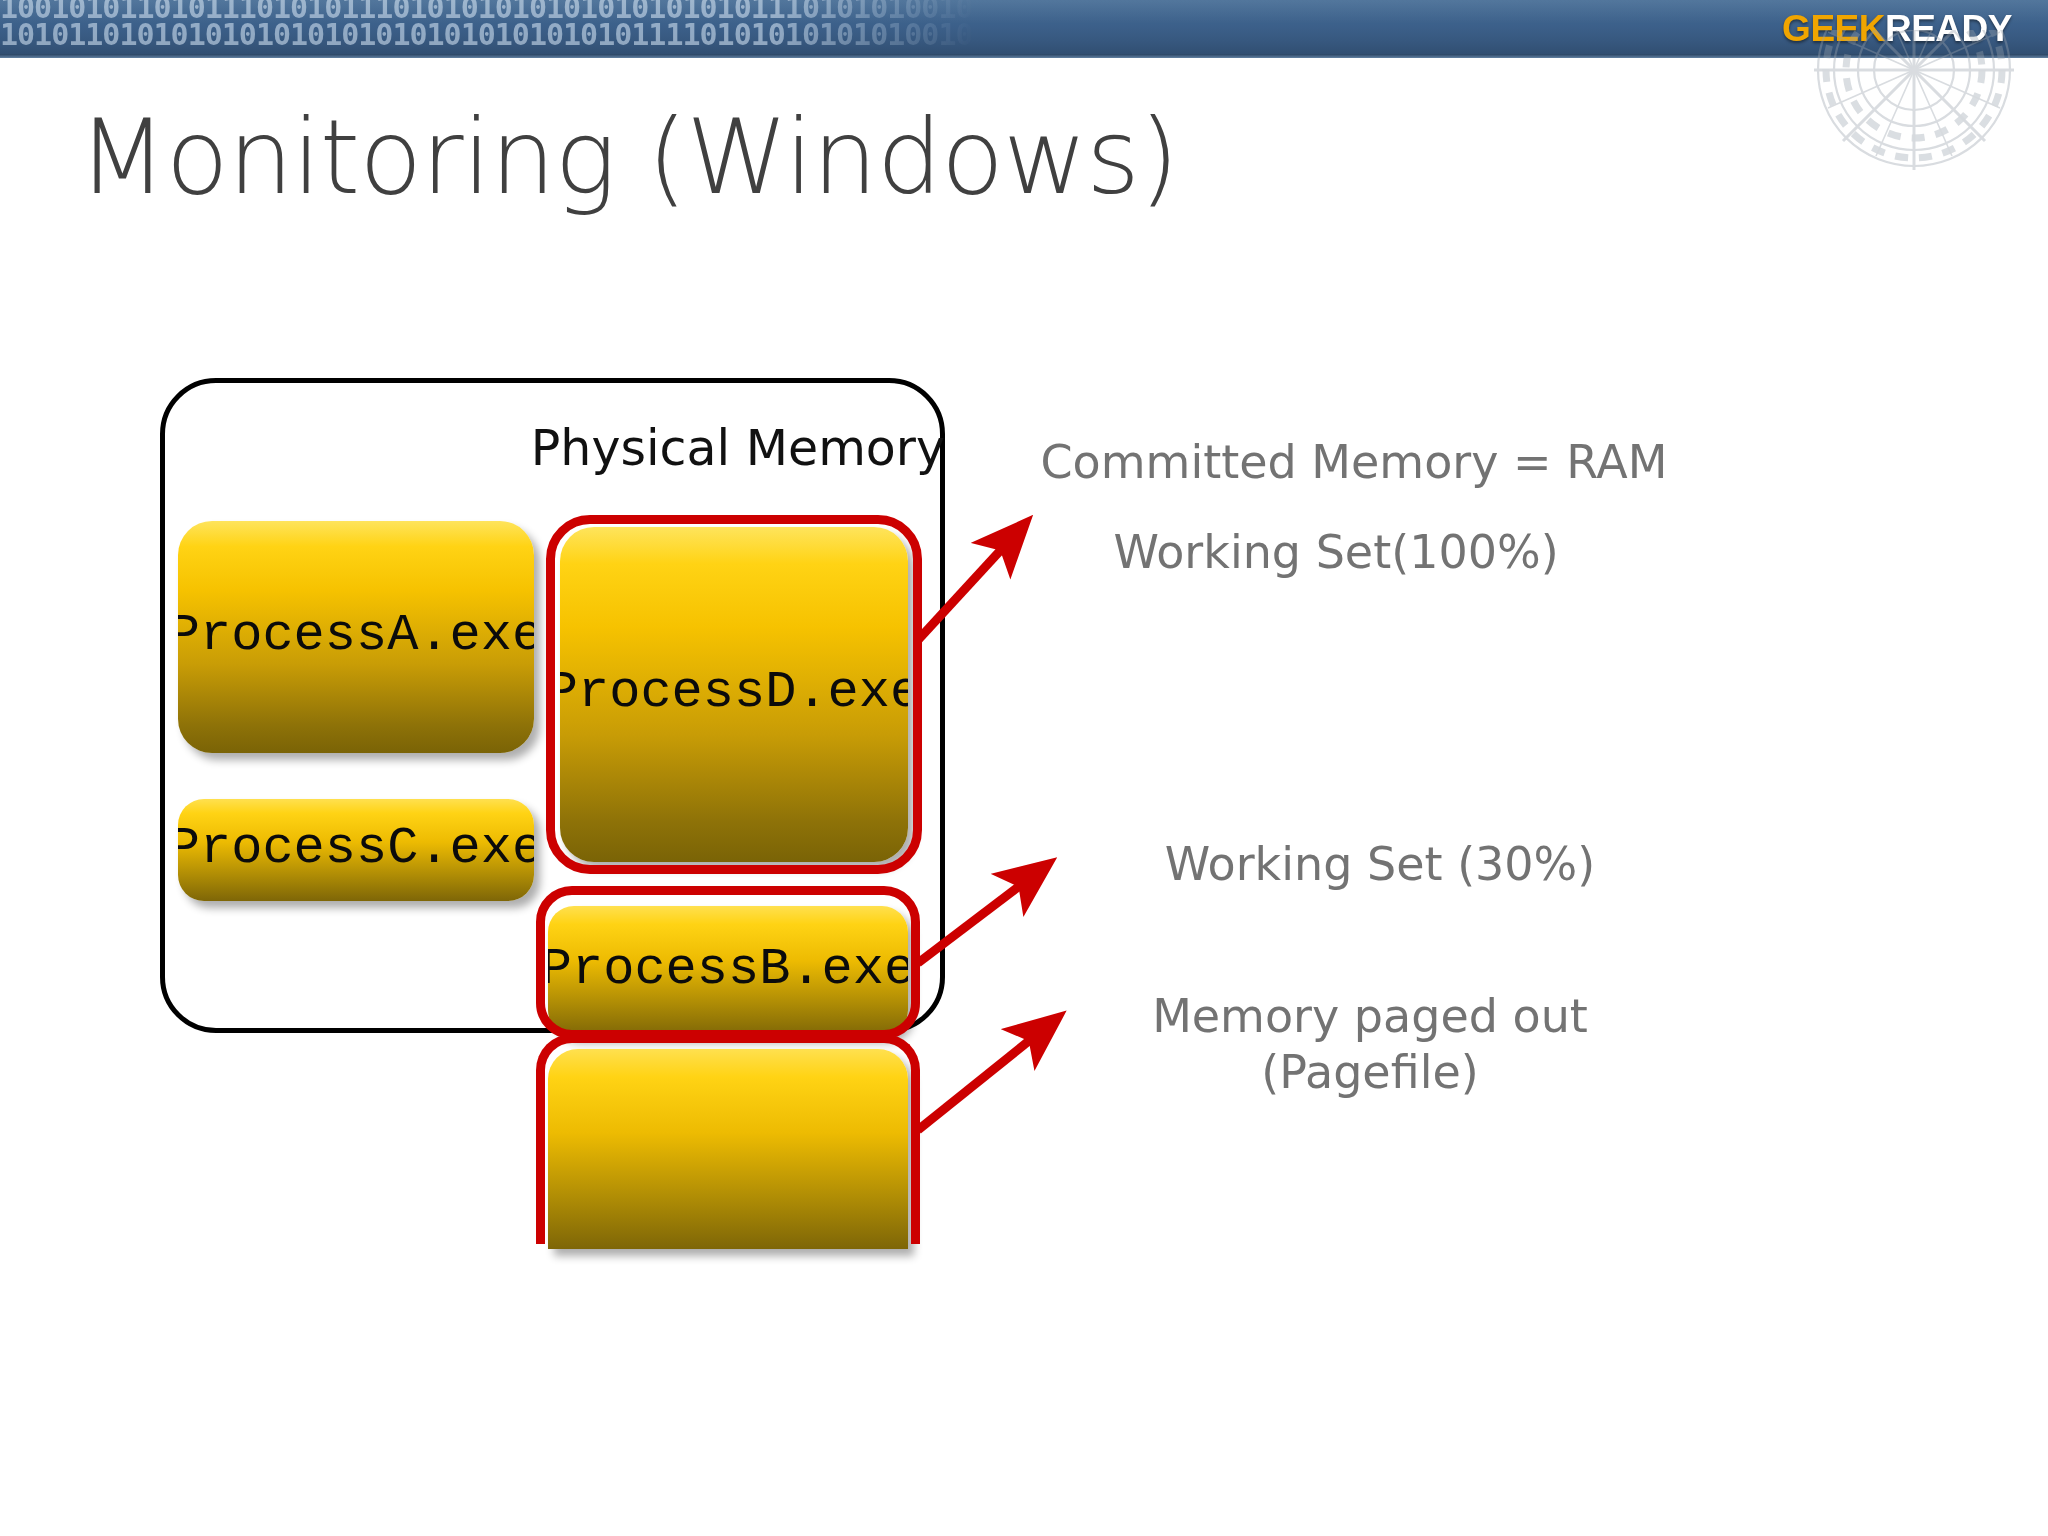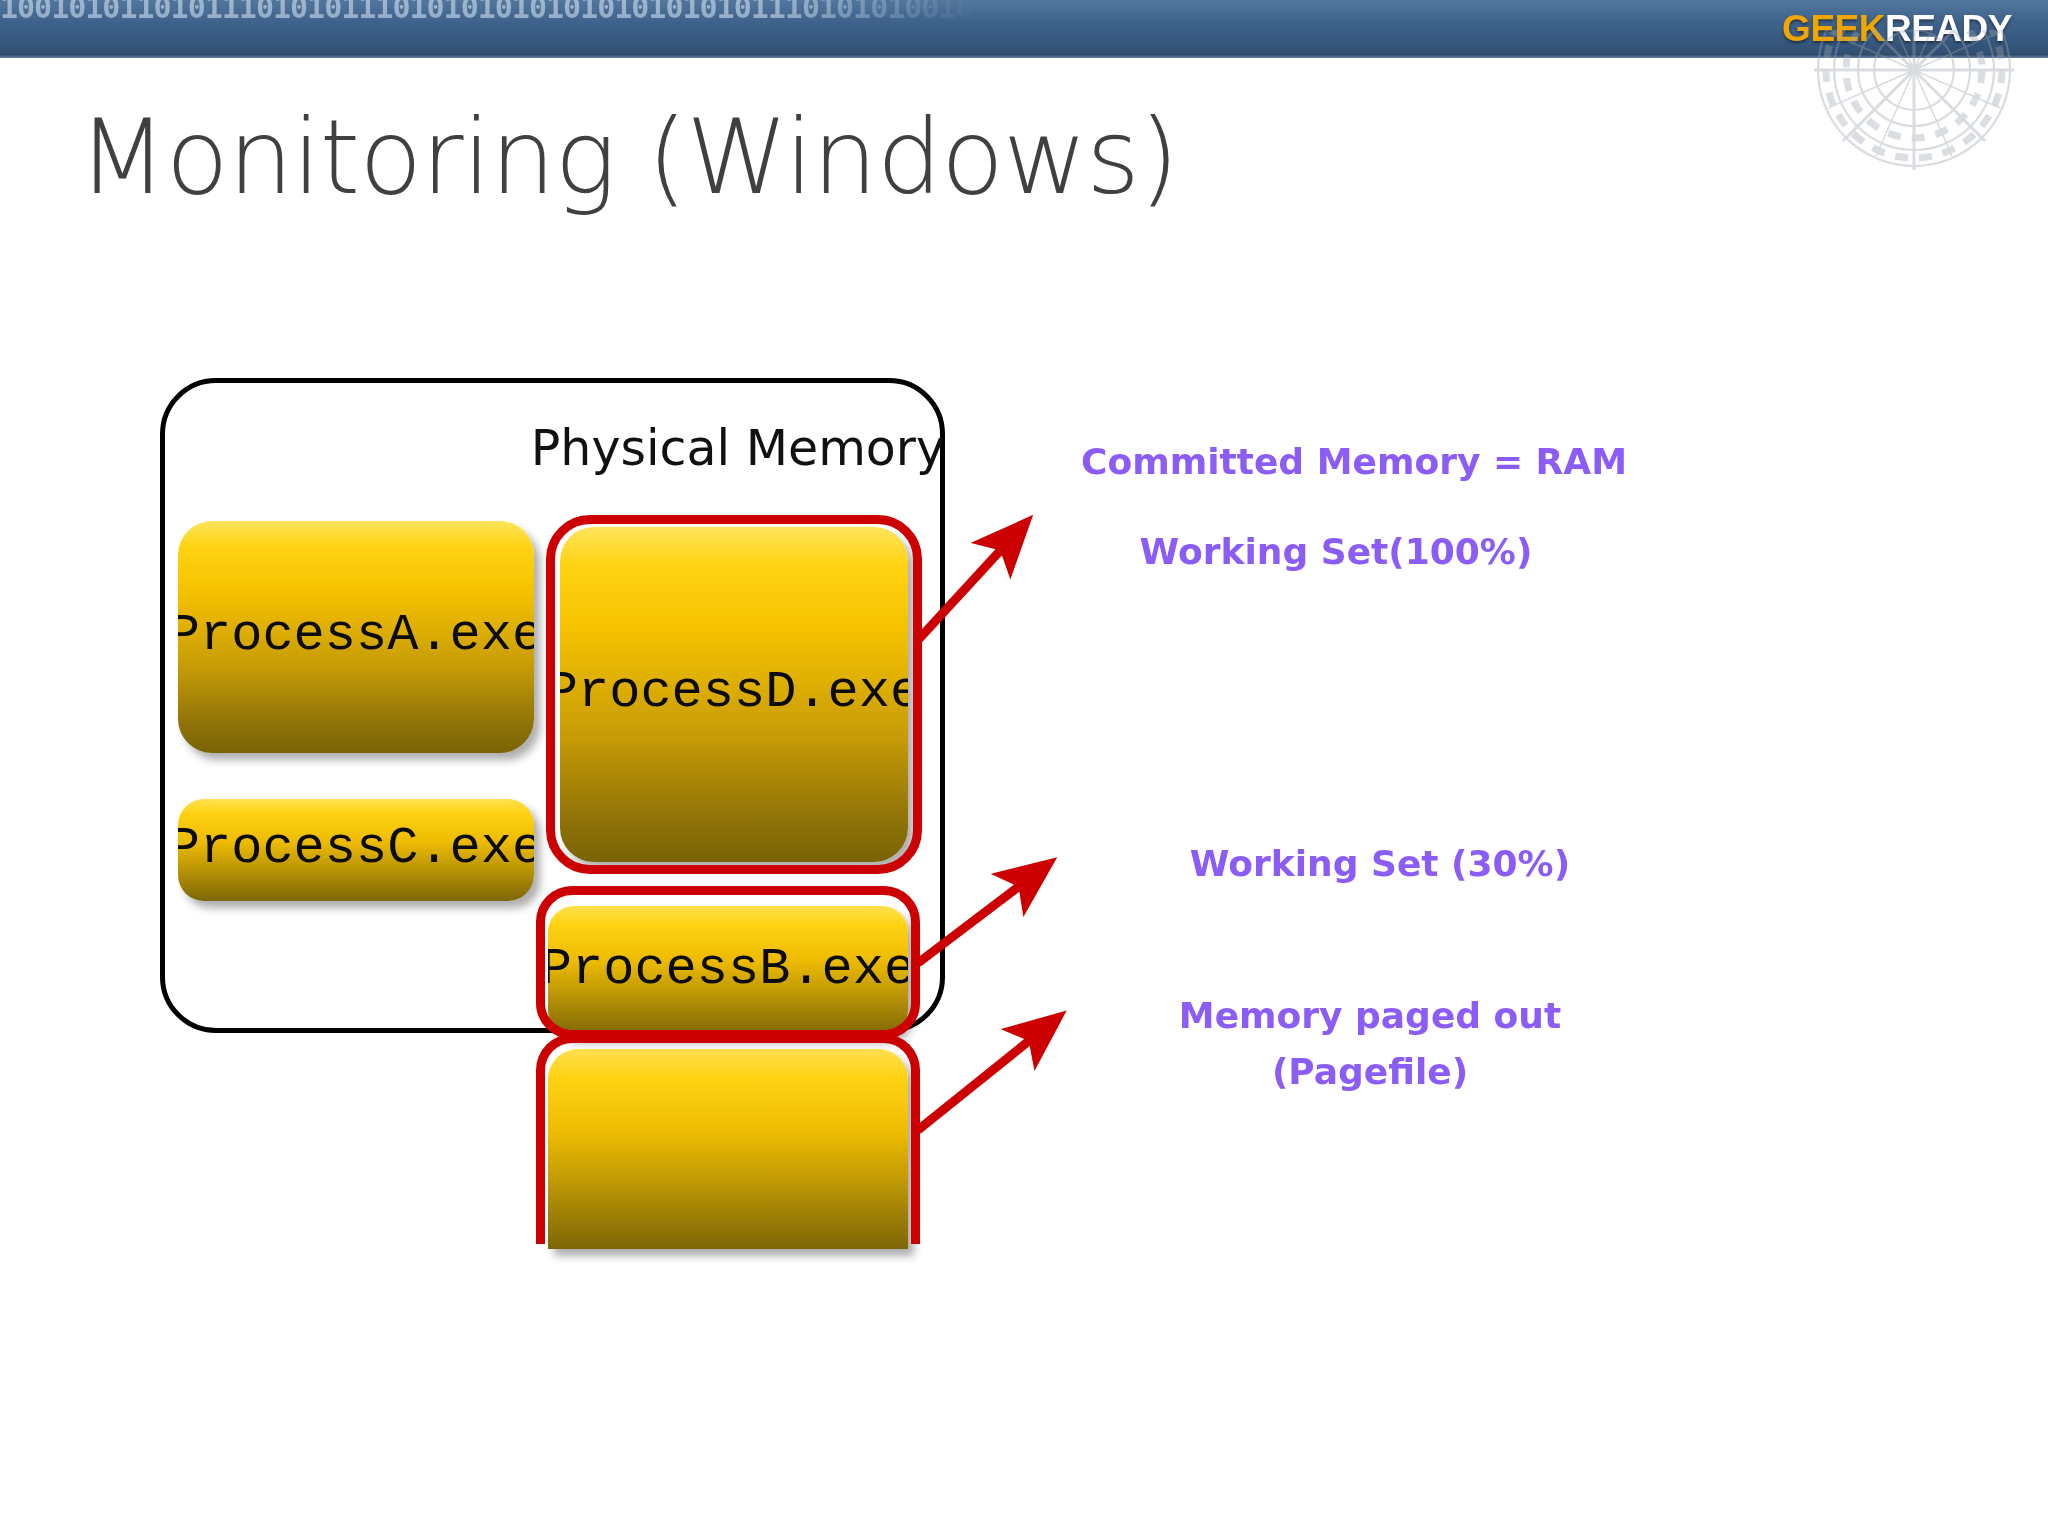--- a/index.html
+++ b/index.html
@@ -116,40 +116,40 @@
     pointer-events:none;
   }
   #ring-d{left:546px;top:515px;width:376px;height:359px;}
   #ring-b{left:536px;top:886px;width:384px;height:153px;border-radius:36px;}
   #ring-p{left:536px;top:1034px;width:384px;height:210px;border-radius:36px 36px 0 0;border-bottom:none;}
 
   
   .anno{
     position:absolute;
     font-family:"DejaVu Sans", sans-serif;
-    color:#8b5cf6;
-    font-size:36px;
+    color:#737373;
+    font-size:46px;
     line-height:56px;
     white-space:pre-line;
     text-align:center;
-    font-weight:bold;
   }
   #anno-committed{left:1024px;top:434px;width:660px;}
   #anno-ws100{left:1036px;top:524px;width:600px;}
   #anno-ws30{left:1080px;top:836px;width:600px;}
   #anno-paged{left:1070px;top:988px;width:600px;}
 
   .arrows{position:absolute;left:0;top:0;width:2048px;height:1536px;pointer-events:none;}
 </style>
 </head>
 <body>
 
 <div class="header">
   <div class="binary-strip">
     <div>1001010110101110101011101010101010101010101011101010100101</div>
+    <div>1010110101010101010101010101010101010111101010101010100101</div>
   </div>
   <div class="header-sheen"></div>
   <div class="header-bottomline"></div>
   <div class="logo">
     <span class="geek">GEEK</span><span class="ready">READY</span>
   </div>
 </div>
 
 <div class="gear-wm">
   <svg width="230" height="190" viewBox="0 0 230 190">

